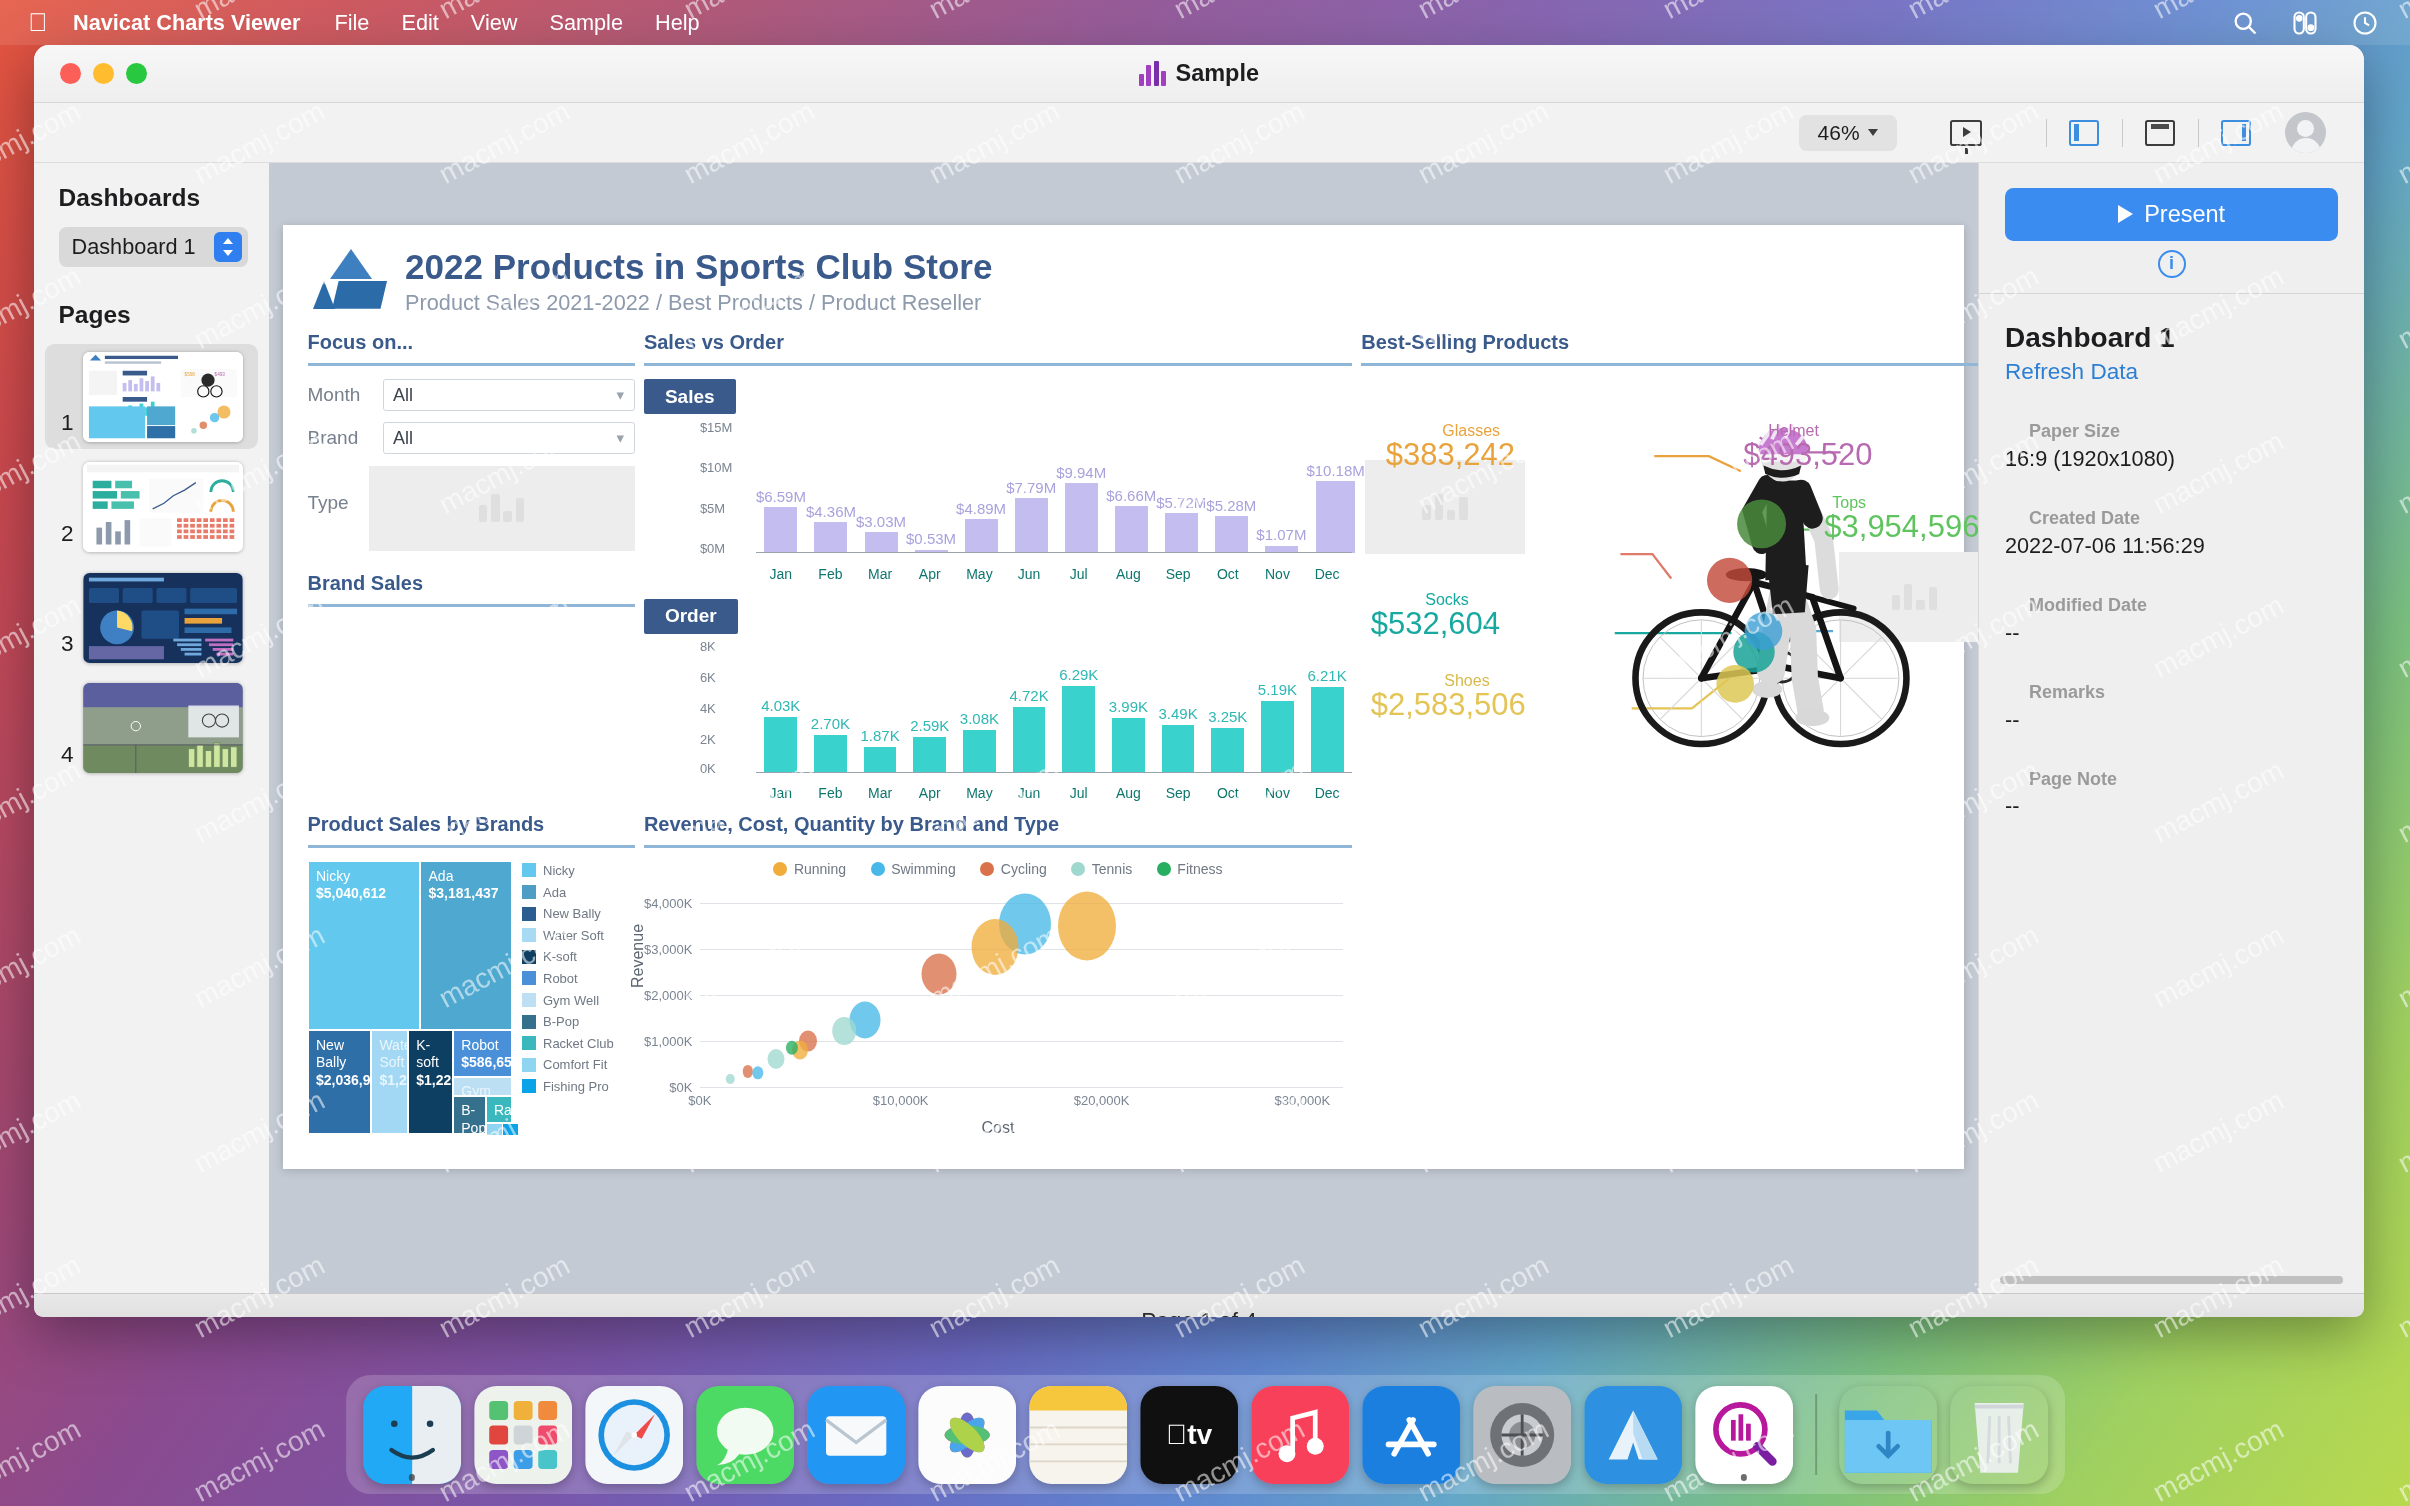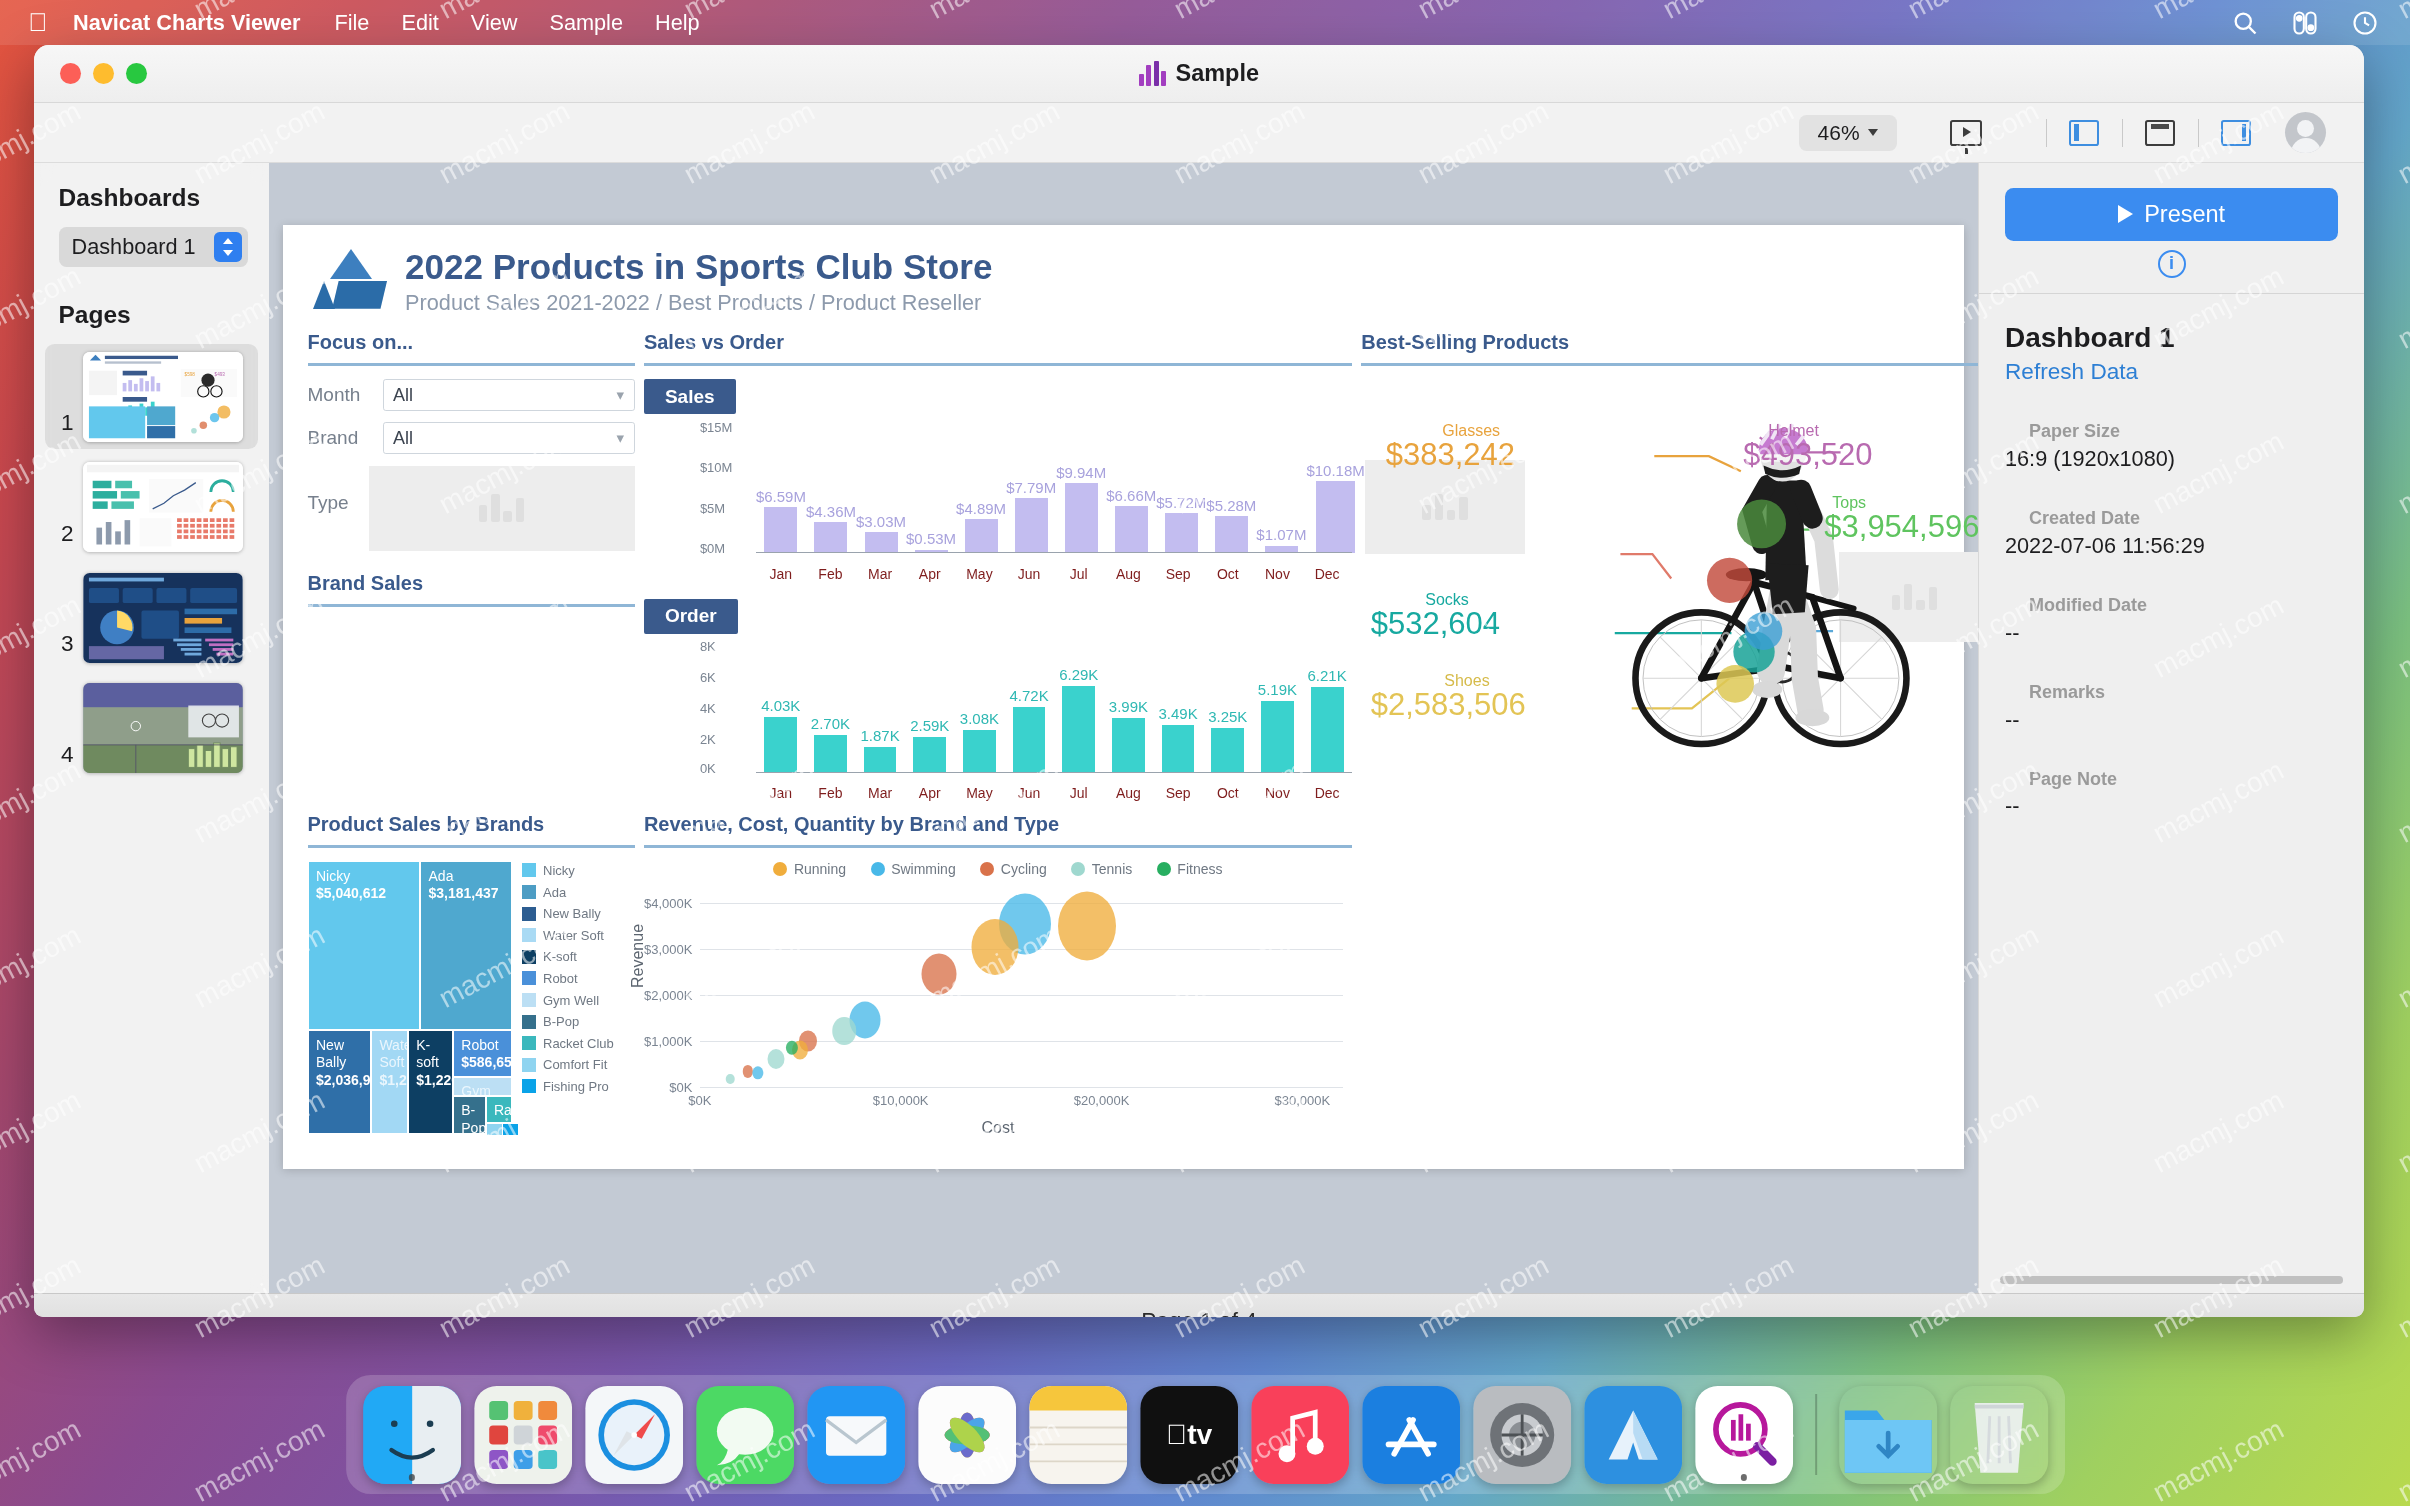--- a/index.html
+++ b/index.html
@@ -139,21 +139,21 @@
   .chart-head-btn {
     display: inline-block; background: #3a5a8c; color: #fff; font-size: 19px; font-weight: bold;
     padding: 6.6px 21px; border-radius: 1.9px; margin-bottom: 5.6px;
   }
   .bars-wrap { position: relative; }
   .bars-canvas { display: flex; align-items: flex-end; height: 122px; gap: 0; }
   .bar-col { flex: 1; display: flex; flex-direction: column; align-items: center; justify-content: flex-end; }
   .bar-val { font-size: 15px; margin-bottom: 2.8px; white-space: nowrap; }
   .bar-rect { width: 66%; }
   .axis-row { display: flex; }
-  .axis-row span { flex: 1; text-align: center; font-size: 14px; color: #7f1d1d; padding-top: 4.7px; }
+  .axis-row span { flex: 1; text-align: center; font-size: 14px; color: #0f766e; padding-top: 4.7px; }
   .ylab { position: absolute; left: 0; font-size: 13px; color: #7b8592; }
 
   
   .bsp { position: relative; height: 419px; }
   .bsp-lbl { position: absolute; font-size: 16px; }
   .bsp-val { position: absolute; font-size: 31px; white-space: nowrap; }
   .ph-tile { position: absolute; background: #ededed; display:flex;align-items:center;justify-content:center; }
 
   
   .tm-wrap { display: flex; gap: 9.4px; height: 273px; }

